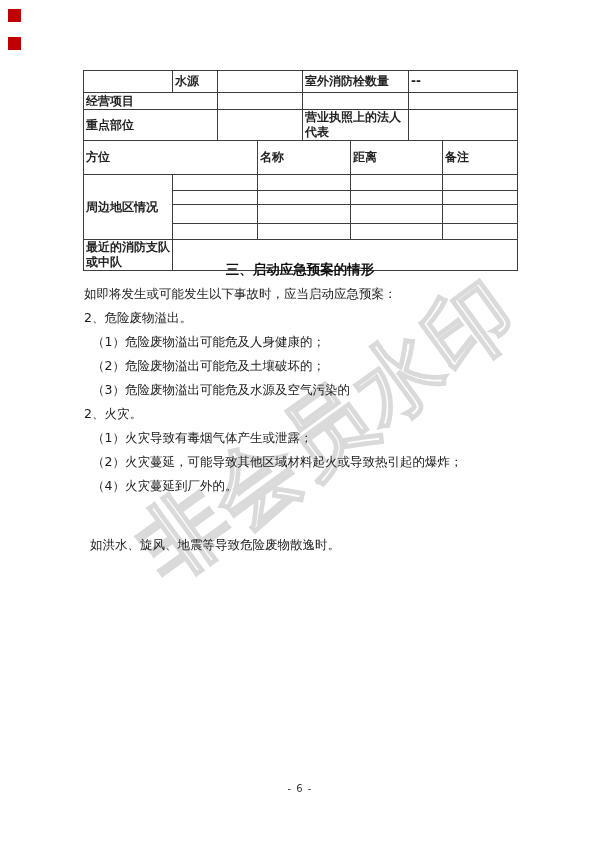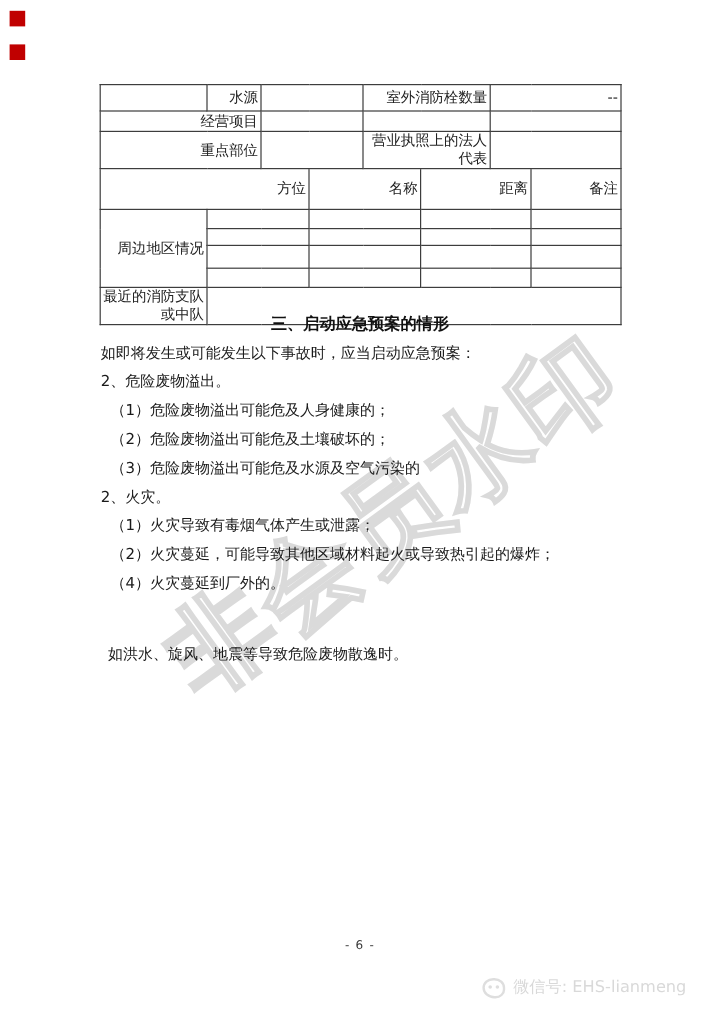--- a/index.html
+++ b/index.html
@@ -18,22 +18,22 @@
     color:transparent;-webkit-text-stroke:2px #dadada;
     pointer-events:none;z-index:1;
   }
 
   table.info-table{
     position:absolute;left:83px;top:70px;width:434px;
     border-collapse:collapse;table-layout:fixed;z-index:2;
     font-size:12px;color:#222;
   }
   table.info-table td{
-    border:1.5px solid #3d3d3d;padding:0 2px;text-align:right;
-    overflow:hidden;line-height:15px;
+    border:1.5px solid #3d3d3d;padding:0 2px;text-align:left;
+    overflow:hidden;line-height:15px;font-weight:bold;
   }
   tr.r1{height:22px;} tr.r2{height:17px;} tr.r3{height:30px;}
   tr.r4{height:34px;}
   tr.s1{height:16px;} tr.s2{height:14px;} tr.s3{height:19px;} tr.s4{height:16px;}
   tr.rlast{height:27px;}
   td.left{text-align:left;padding-left:5px;}
 
   .section-title{
     position:absolute;left:83px;top:261px;width:434px;text-align:center;
     font-size:13.5px;font-weight:bold;color:#111;z-index:2;
@@ -158,18 +158,14 @@
       <div class="para indent-1">（3）危险废物溢出可能危及水源及空气污染的</div>
       <div class="para indent-0">2、火灾。</div>
       <div class="para indent-1">（1）火灾导致有毒烟气体产生或泄露；</div>
       <div class="para indent-1">（2）火灾蔓延，可能导致其他区域材料起火或导致热引起的爆炸；</div>
       <div class="para indent-1">（4）火灾蔓延到厂外的。</div>
       <div class="para indent-0_5">如洪水、旋风、地震等导致危险废物散逸时。</div>
     </div>
 
   <div class="page-number">- 6 -</div>
 
-  <div class="footer">
-    <span class="wx-icon"></span>
-    <span>微信号: EHS-lianmeng</span>
-  </div>
 
 </div>
 
 </body></html>

